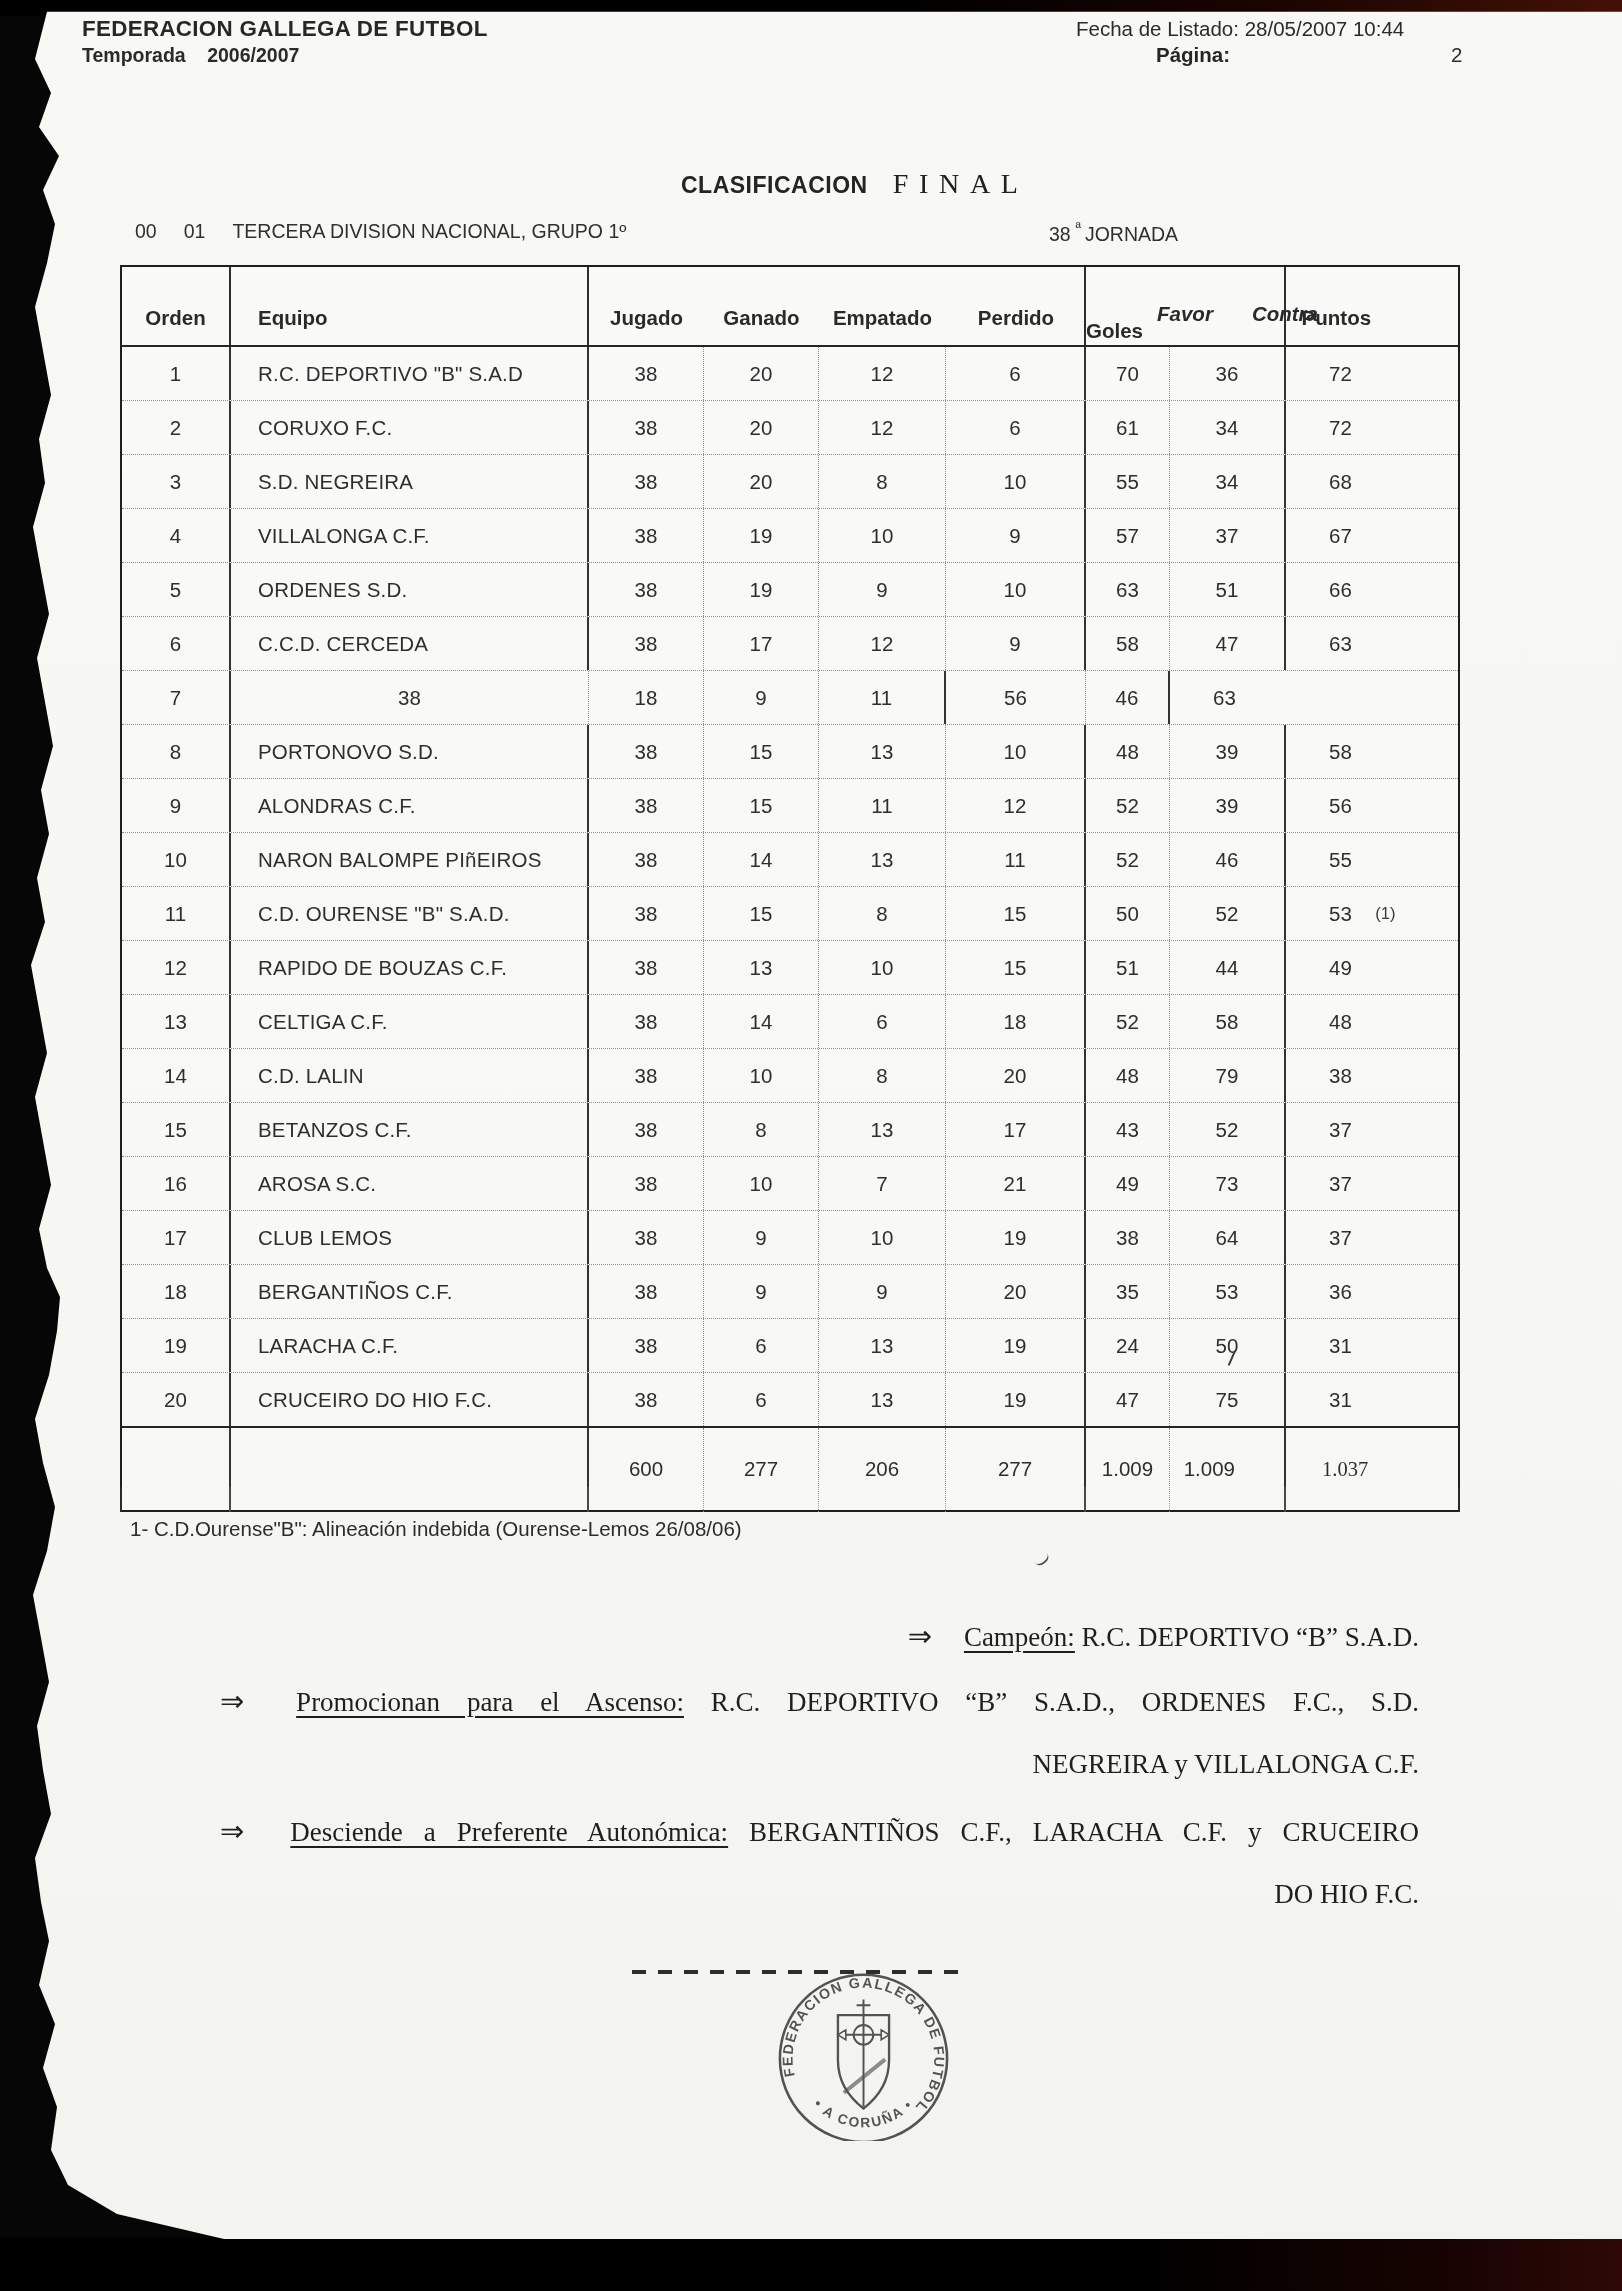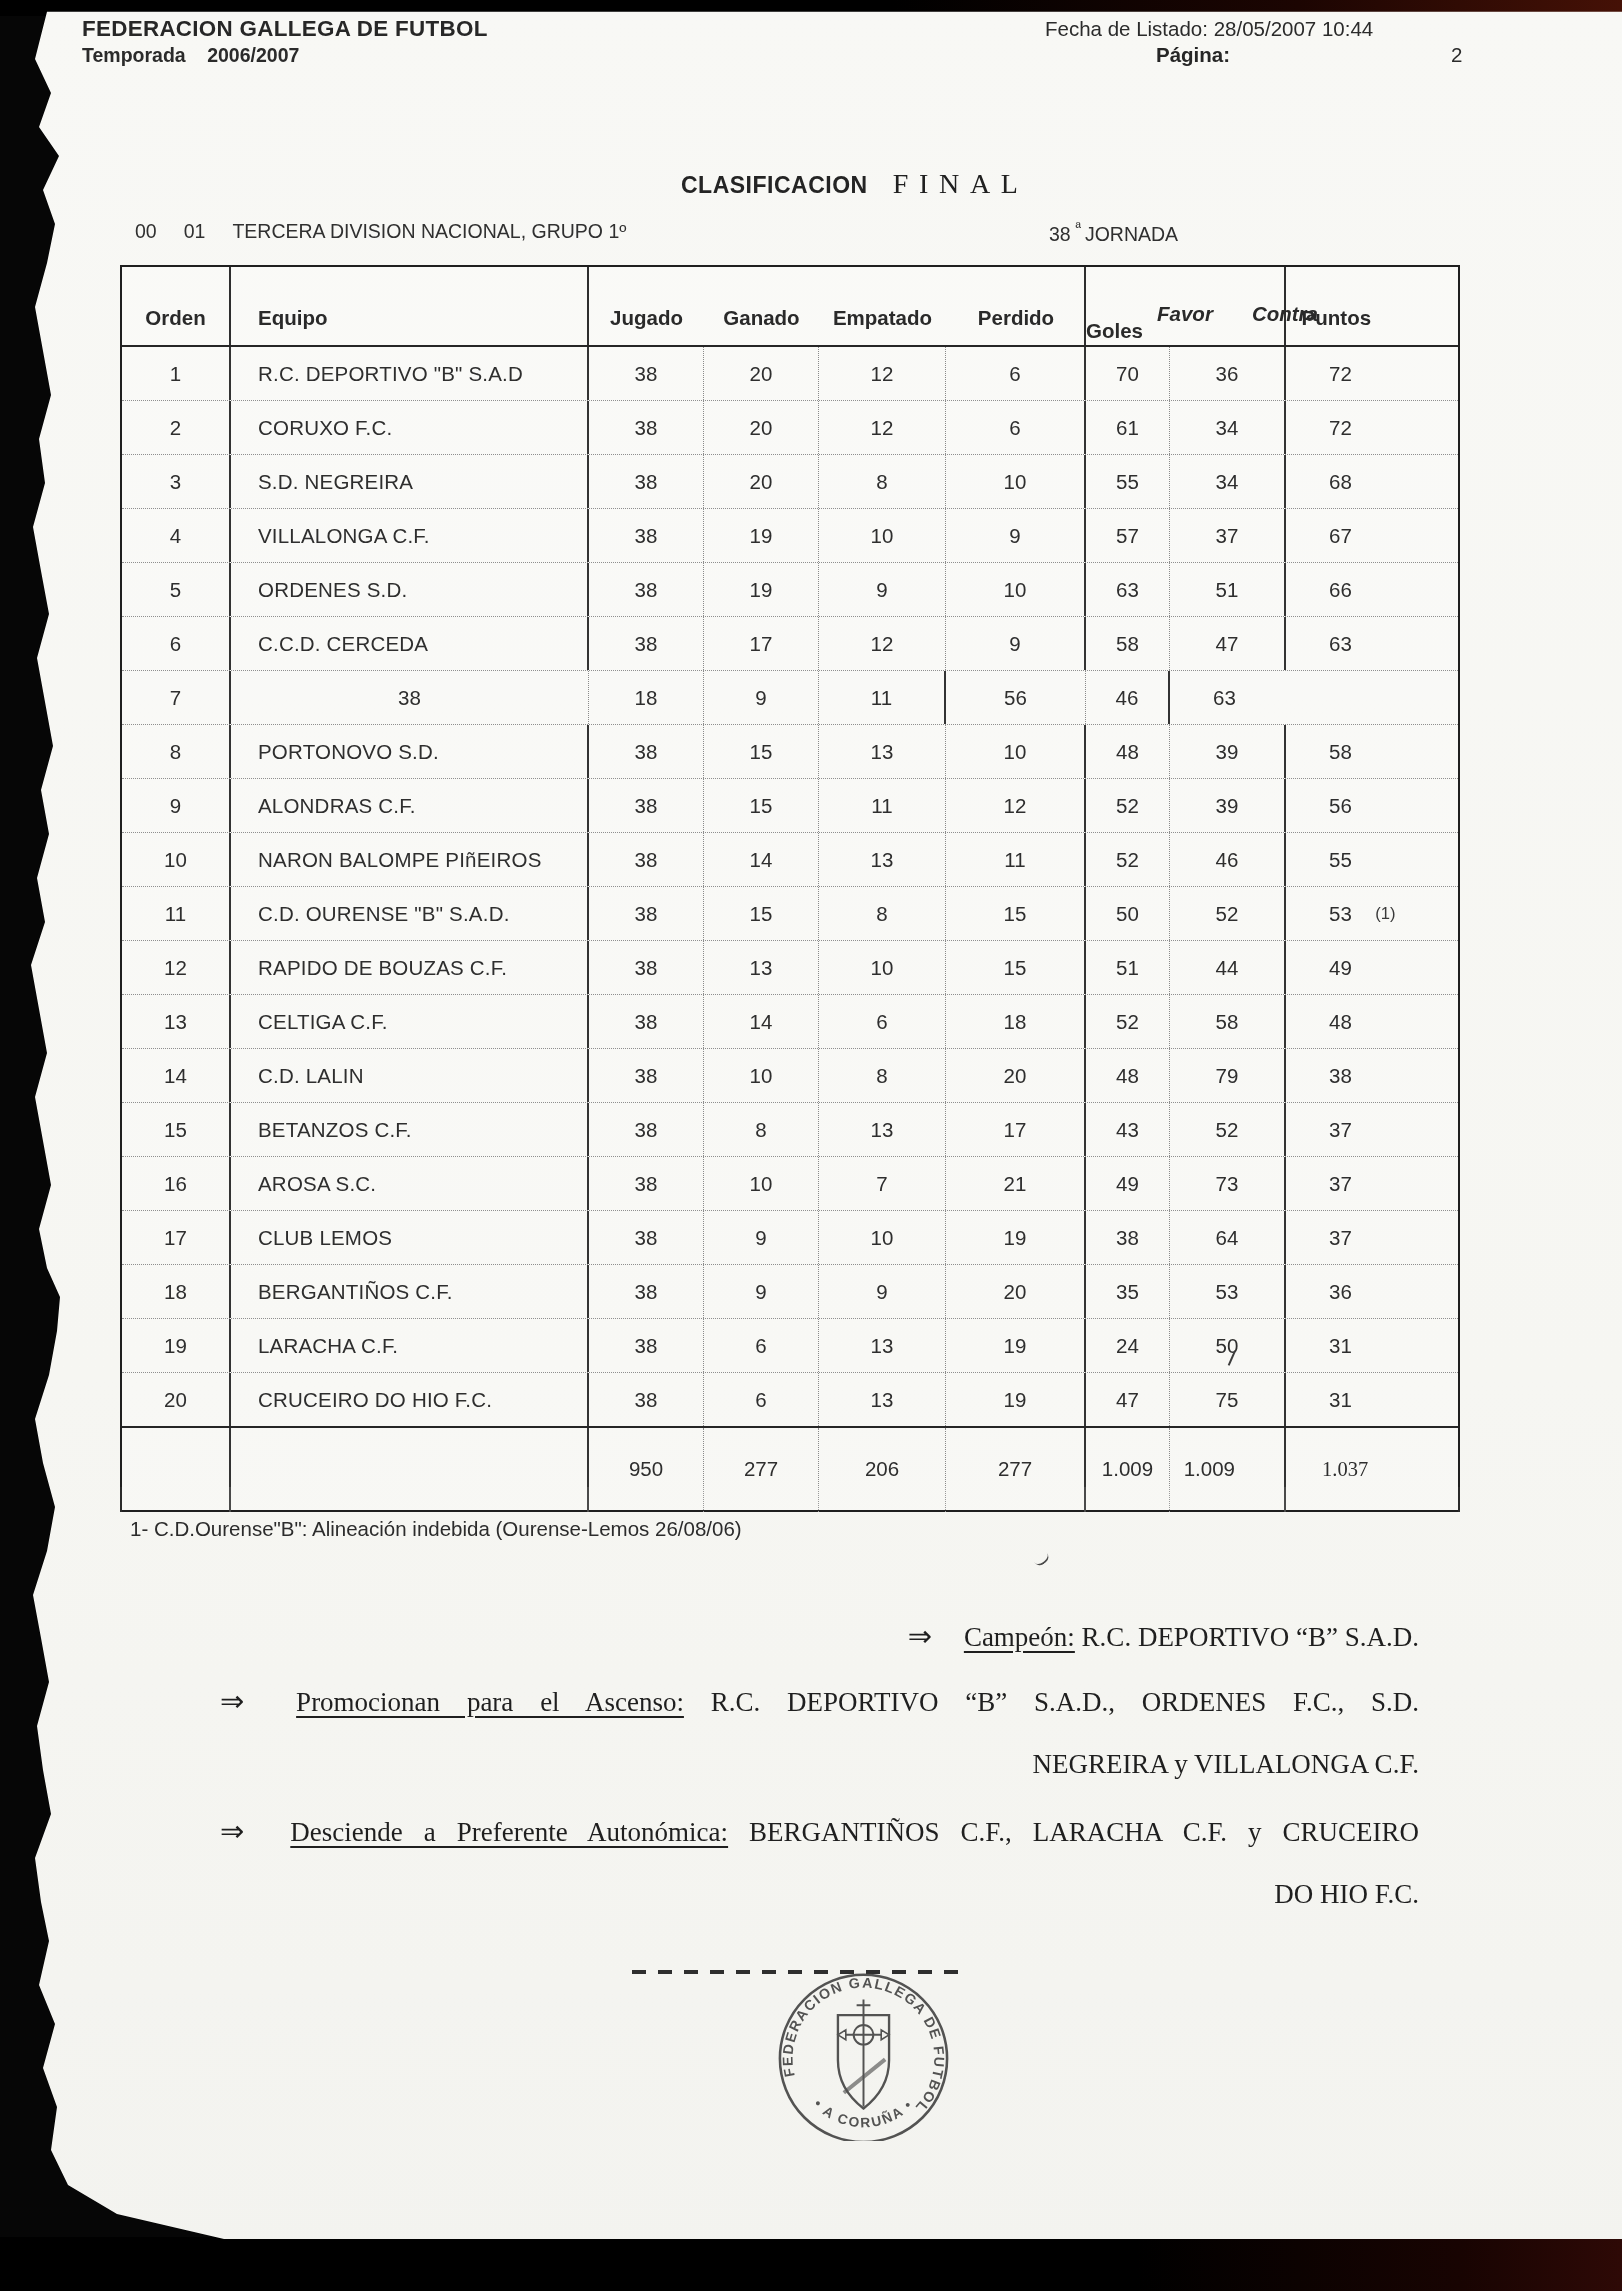--- a/index.html
+++ b/index.html
@@ -24,21 +24,21 @@
       47px 1268px,39px 1229px,51px 1185px,43px 1141px,35px 1097px,47px 1053px,39px 1009px,
       31px 965px,45px 922px,37px 878px,49px 834px,41px 790px,53px 746px,45px 702px,37px 658px,
       49px 614px,41px 571px,33px 527px,45px 483px,39px 439px,51px 395px,43px 351px,35px 307px,
       47px 263px,55px 224px,43px 190px,59px 156px,39px 127px,51px 93px,35px 59px);
     color:#2d2d2d;
   }
   .abs{position:absolute;}
   
   .org{left:82px;top:15.6px;font-size:22.4px;font-weight:bold;letter-spacing:0.3px;color:#272727;}
   .temporada{left:82px;top:44px;font-size:19.5px;font-weight:bold;display:flex;gap:21.5px;color:#2b2b2b;}
-  .fecha{left:1045px;top:16.6px;font-size:20.5px;color:#2b2b2b;}
+  .fecha{left:1076px;top:16.6px;font-size:20.5px;color:#2b2b2b;}
   .pagina-l{left:1156px;top:43px;font-size:20.5px;font-weight:bold;color:#262626;}
   .pagina-v{left:1451px;top:43px;font-size:20.5px;color:#2b2b2b;}
   
   .title{left:681px;top:168px;display:flex;align-items:baseline;gap:25px;}
   .title .t1{font-size:23px;font-weight:bold;color:#242424;letter-spacing:0.5px;}
   .title .t2{font-family:"Liberation Serif",serif;font-size:28px;letter-spacing:10.7px;color:#202020;}
   .subline{left:135px;top:220px;font-size:19.5px;display:flex;gap:27px;color:#303030;}
   .jornada{left:1049px;top:220px;font-size:19.5px;color:#303030;}
   .jornada .sup{font-size:14.6px;vertical-align:7.8px;margin:0 3.9px 0 4.9px;}
   
@@ -419,21 +419,21 @@
           <div class="cell c9">
             <span>31</span>
             <span class="nota"></span>
           </div>
         </div>
       </div>
 
     <div class="trow totals">
       <div class="cell c1"></div>
       <div class="cell c2"></div>
-      <div class="cell c3 cen">950</div>
+      <div class="cell c3 cen">600</div>
       <div class="cell c4 cen">277</div>
       <div class="cell c5 cen">206</div>
       <div class="cell c6 cen">277</div>
       <div class="cell c7 cen">1.009</div>
       <div class="cell c8" style="padding-left:13.7px;">1.009</div>
       <div class="cell c9" style="padding-left:36px;font-family:Liberation Serif, serif;">1.037</div>
     </div>
   </div>
 
   <div class="abs stubgrid">

